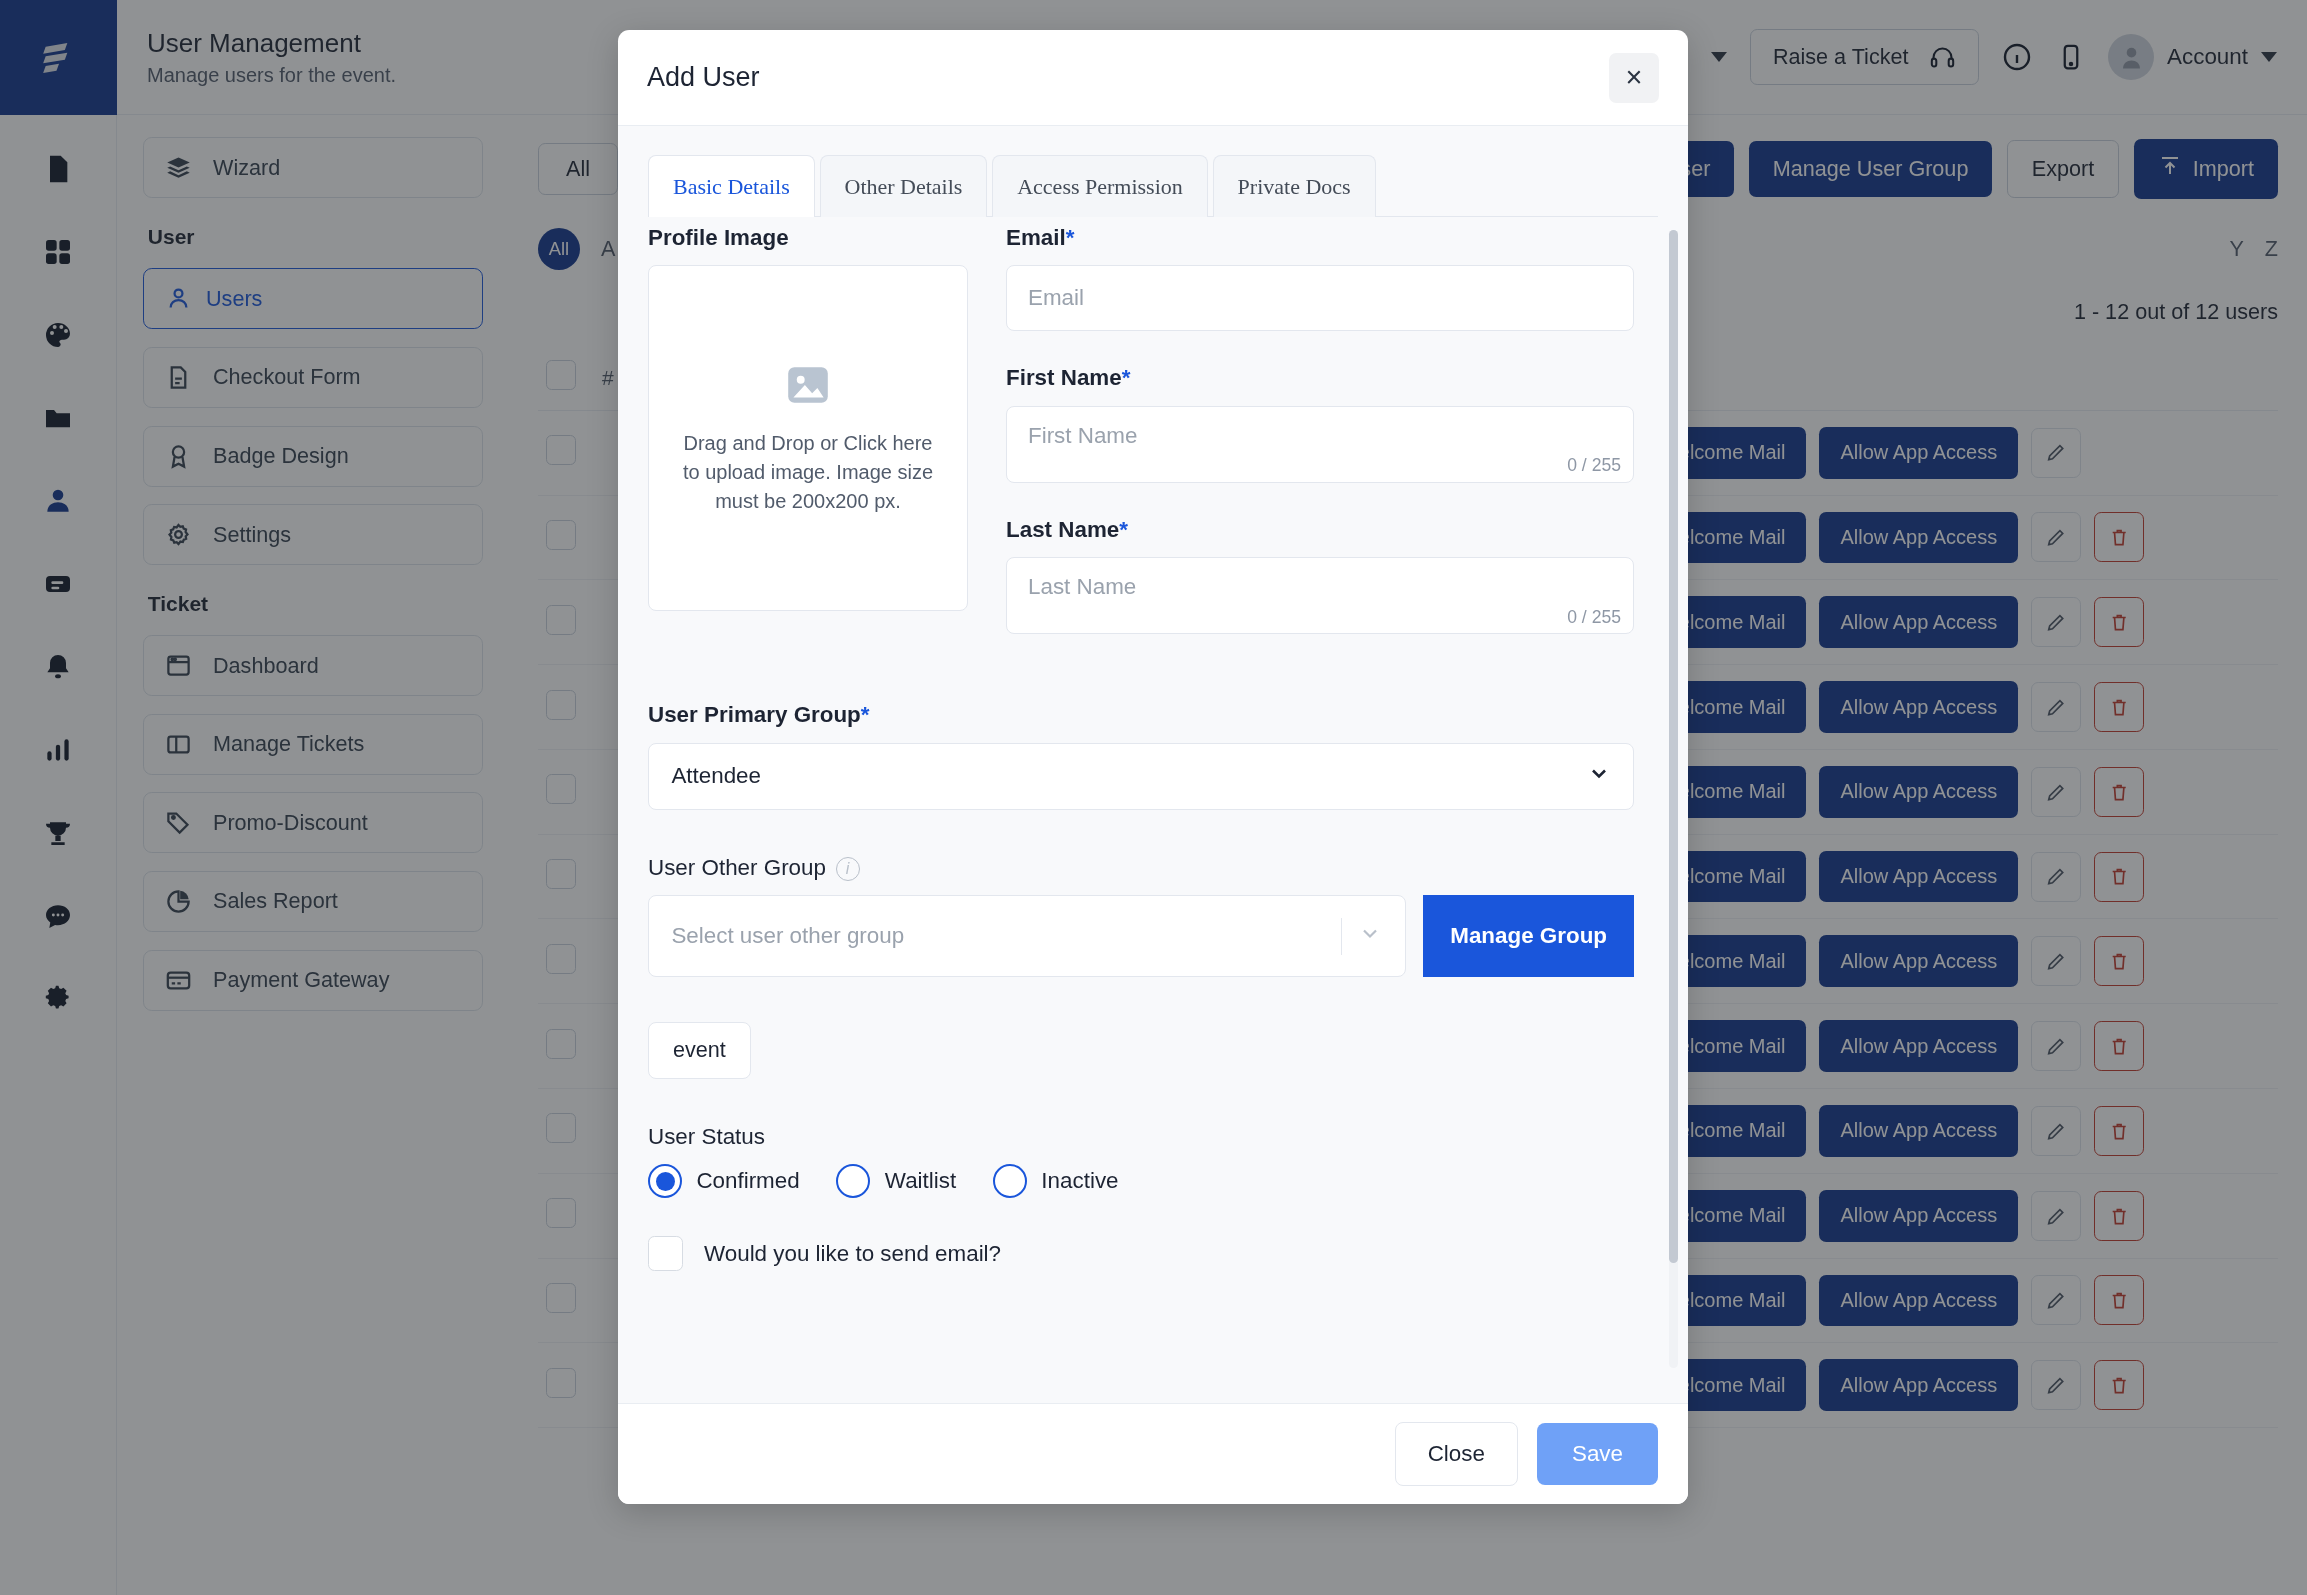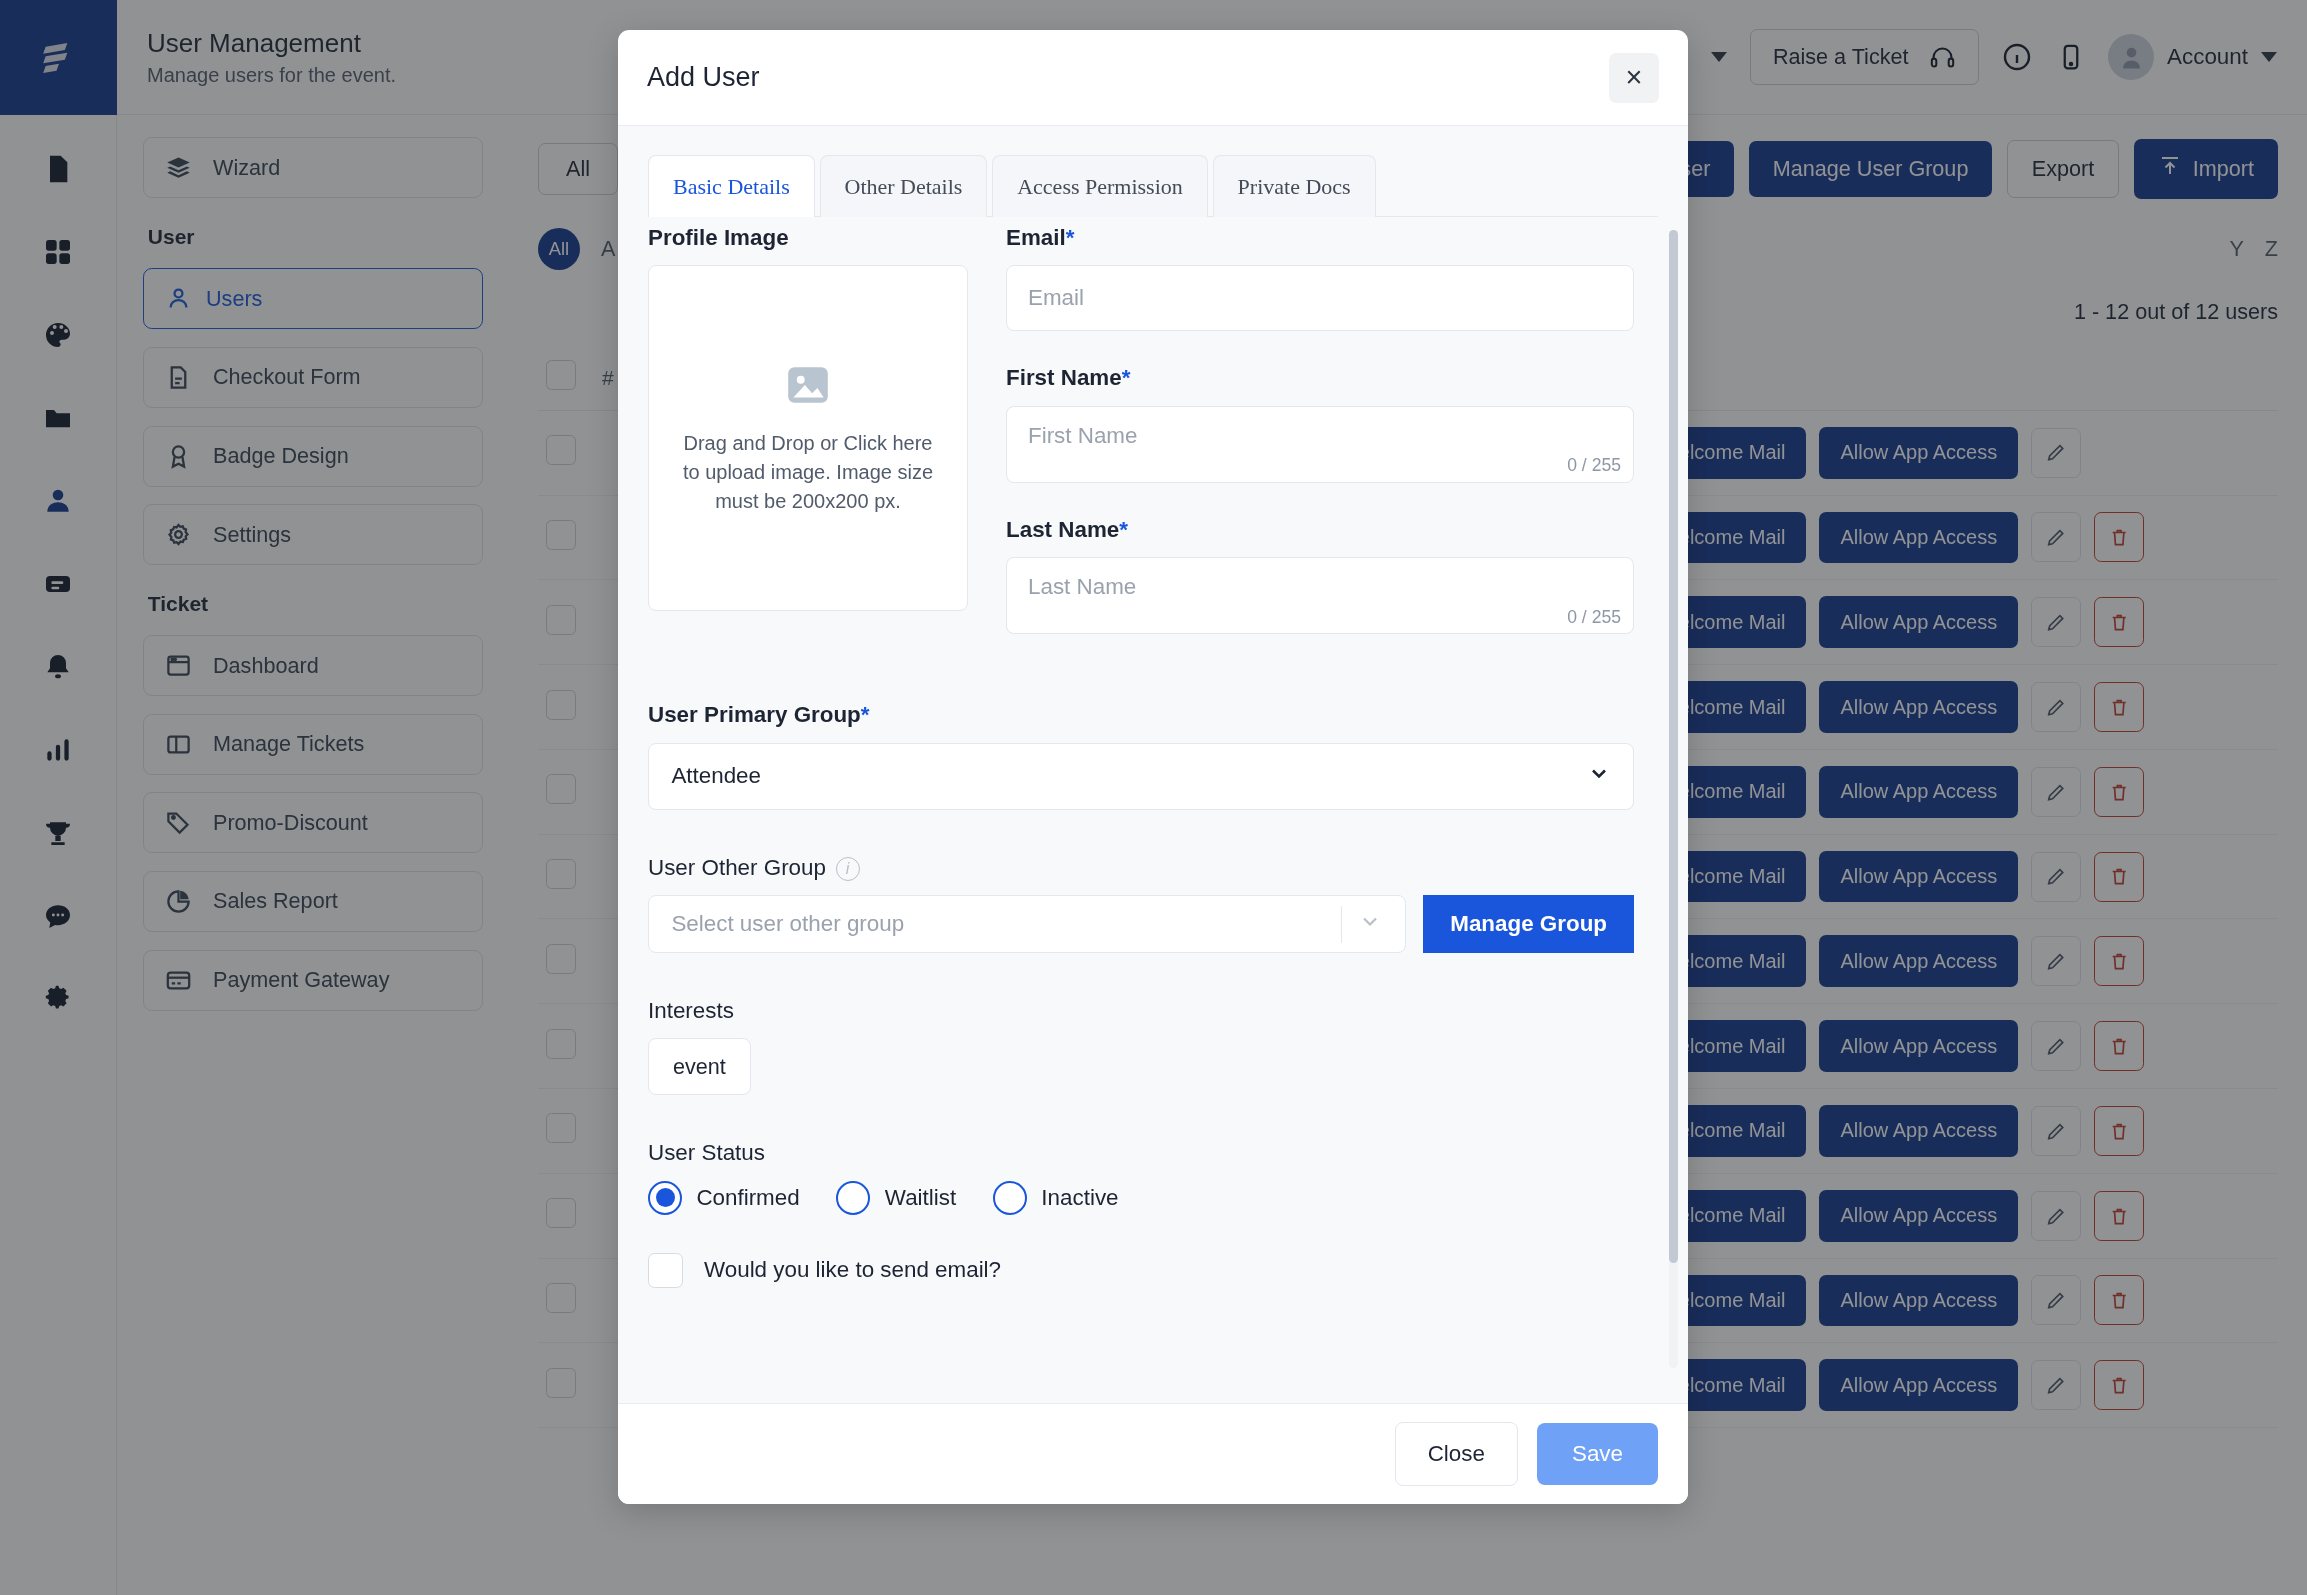--- a/index.html
+++ b/index.html
@@ -128,21 +128,21 @@
   .fld-wrap { position: relative; margin-bottom: 34px; }
   .counter { position: absolute; right: 13px; bottom: 6.4px; font-size: 17.6px; color: #8e97a5; }
   .fld.tall { height: 77px; align-items: flex-start; padding-top: 16px; }
 
   .select-box { background: #fff; border: 0.8px solid #e3e7ee; border-radius: 8px; height: 67px; display: flex; align-items:center; padding: 0 22.4px; font-size: 22.4px; color: #1d2433; }
   .select-box .chev { margin-left: auto; }
 
   .info-i { display:inline-flex; width: 24px; height: 24px; border-radius: 50%; border: 1.6px solid #b9c0ca; color:#b9c0ca; align-items:center; justify-content:center; font-size: 16px; font-style: italic; vertical-align: middle; margin-left: 9.6px; }
 
   .other-row { display: flex; gap: 17.6px; align-items: stretch; }
-  .multiselect { flex: 1; background: #fff; border: 0.8px solid #e3e7ee; border-radius: 8px; height: 58px; display:flex; align-items:center; padding: 0 22.4px; font-size: 22.4px; color: #9aa2ad; }
+  .multiselect { flex: 1; background: #fff; border: 0.8px solid #e3e7ee; border-radius: 8px; height: 82px; display:flex; align-items:center; padding: 0 22.4px; font-size: 22.4px; color: #9aa2ad; }
   .ms-div { margin-left: auto; display:flex; align-items:center; gap: 16px; }
   .ms-sep { width: 0.8px; height: 37px; background: #e3e7ee; }
   .mg-btn { background: #1a56db; color: #fff; border-radius: 0; padding: 0 27px; display:flex; align-items:center; font-size: 22.4px; font-weight: 700; }
 
   .interest-chip { display:inline-flex; align-items:center; border: 0.8px solid #e3e7ee; border-radius: 8px; background: #fff; padding: 14.4px 24px; font-size: 21.6px; color: #1d2433; }
 
   .radio-row { display: flex; align-items: center; gap: 14.4px; margin-top: 6.4px; }
   .radio { width: 34px; height: 34px; border-radius: 50%; border: 2.4px solid #1a56db; display:flex; align-items:center; justify-content:center; background: #fff; }
   .radio .dot { width: 19px; height: 19px; border-radius: 50%; background: #1a56db; }
   .radio-lbl { font-size: 22.4px; color: #1d2433; margin-right: 22.4px; }
@@ -764,21 +764,20 @@
                 <span><svg viewBox="0 0 24 24" width="24" height="24" fill="none" stroke="#b9c0ca" stroke-width="2.2">
                       <path d="M6 9.5l6 6 6-6"></path>
                     </svg></span>
               </span>
             </div>
             <div class="mg-btn">Manage Group</div>
           </div>
         </div>
 
         <div class="mb-l">
-          <span class="lbl norm">Interests</span>
           <span class="interest-chip">event</span>
         </div>
 
         <div>
           <span class="lbl norm">User Status</span>
           <div class="radio-row">
             <span class="radio">
                 <span class="dot"></span>
               </span>
             <span class="radio-lbl">Confirmed</span>

